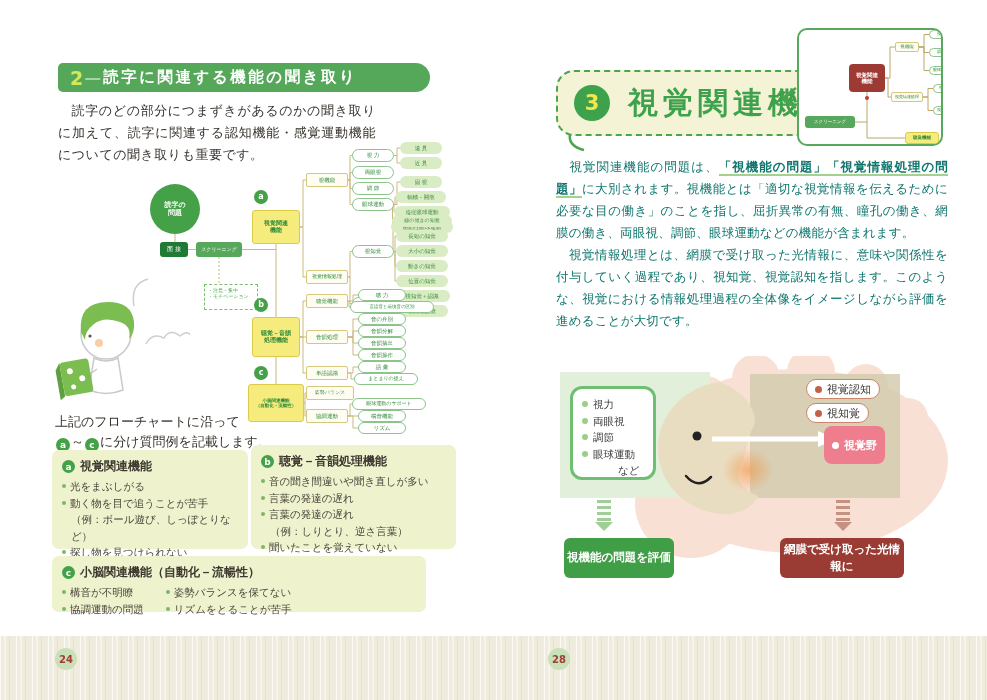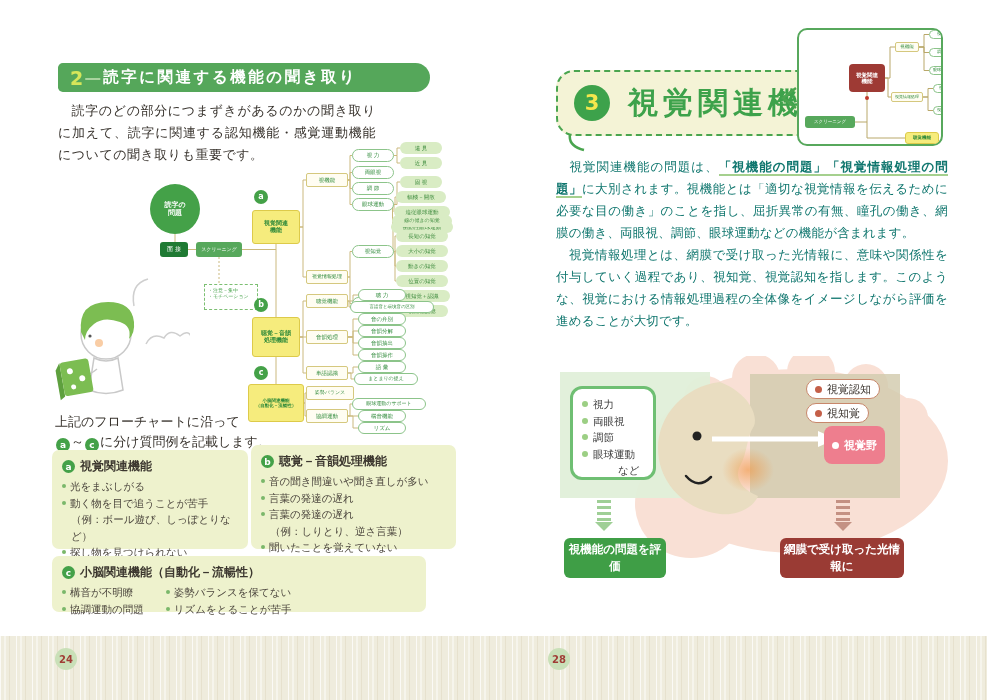--- a/index.html
+++ b/index.html
@@ -98,21 +98,21 @@
   .lab-ya .ldot{background:#fff;}
   .ladder{position:absolute;width:14px;height:22px;z-index:3;}
   .ladder-l{left:597px;top:500px;}
   .ladder-r{left:836px;top:500px;}
   .ladder-l::before{content:"";position:absolute;inset:0;background:repeating-linear-gradient(to bottom,#9fcf96 0 3px,transparent 3px 6px);}
   .ladder-l::after{content:"";position:absolute;top:100%;left:-2px;border:9px solid transparent;border-top:9px solid #9fcf96;border-bottom:0;}
   .ladder-r::before{content:"";position:absolute;inset:0;background:repeating-linear-gradient(to bottom,#c49183 0 3px,transparent 3px 6px);}
   .ladder-r::after{content:"";position:absolute;top:100%;left:-2px;border:9px solid transparent;border-top:9px solid #c49183;border-bottom:0;}
   .eval{position:absolute;display:flex;align-items:center;justify-content:center;text-align:center;
     color:#fff;font-size:11.5px;font-weight:bold;line-height:1.5;border-radius:6px;z-index:3;padding:2px;box-sizing:border-box;}
-  .eval-green{left:564px;top:538px;width:102px;height:40px;background:#3f9e46;}
+  .eval-green{left:564px;top:538px;width:110px;height:40px;background:#3f9e46;}
   .eval-red{left:780px;top:538px;width:124px;height:40px;background:#9a3b34;}
 </style>
 </head>
 <body>
 
 <div class="sheet">
 
   <div class="footer-strip"></div>
 
   <div class="lp-header">

